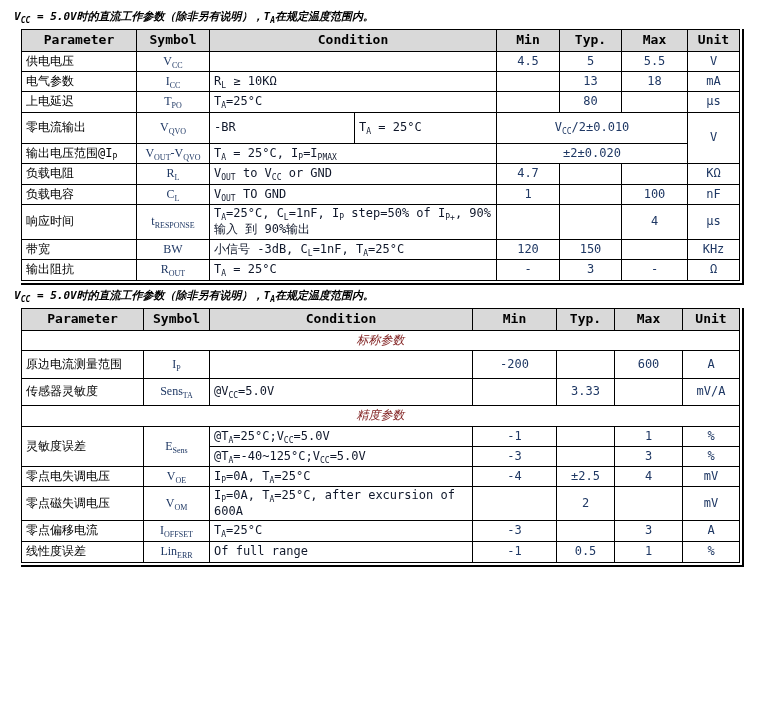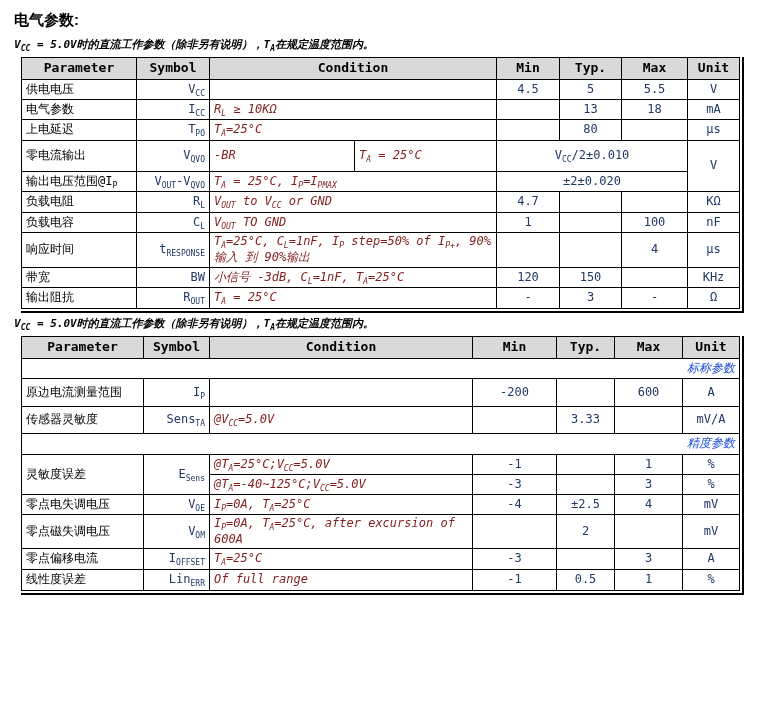--- a/index.html
+++ b/index.html
@@ -24,37 +24,36 @@
   }
   table{border-collapse:collapse;table-layout:fixed;border-top:1.5px solid #000;border-left:1.5px solid #000;}
   th,td{
     border:1px solid #000;padding:1px 4px;font-size:12px;line-height:1.3;
     overflow:hidden;vertical-align:middle;box-sizing:border-box;
   }
   th{
     background:#d9d9d9;font-weight:bold;font-size:13px;text-align:center;padding:2px;
   }
   .pname{text-align:left;color:#000;}
-  .sym{text-align:right;color:#1f3864;}
-  .cond{text-align:left;color:#7f1d1d;font-style:italic;}
+  .sym{text-align:center;color:#1f3864;font-family:Liberation Serif, serif;}
+  .cond{text-align:left;color:#0f172a;}
   .val{text-align:center;color:#1f3864;}
   .unit{text-align:center;color:#1f3864;}
   .subhdr{
-    font-style:italic;text-align:right;color:#1d4ed8;
+    font-style:italic;text-align:center;color:#7f1d1d;
     font-family:"Liberation Sans","DejaVu Sans",sans-serif;font-size:12px;
   }
   sub{font-size:8px;line-height:0;}
 </style>
 </head>
 <body>
 
 <div class="page">
 
   
-  <h2 class="sec-title">电气参数:</h2>
   <p class="subtitle">V<sub>CC</sub> = 5.0V时的直流工作参数（除非另有说明），T<sub>A</sub>在规定温度范围内。</p>
 
   <div class="twrap">
     <table>
       <colgroup>
         <col style="width:115px">
           <col style="width:73px">
           <col style="width:145px">
           <col style="width:142px">
         <col style="width:63px">

